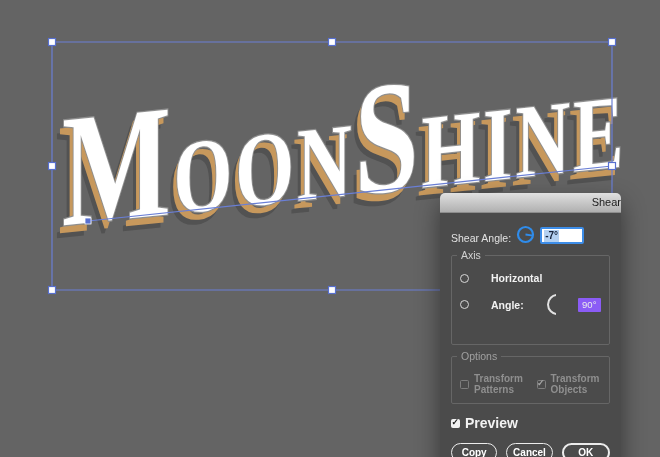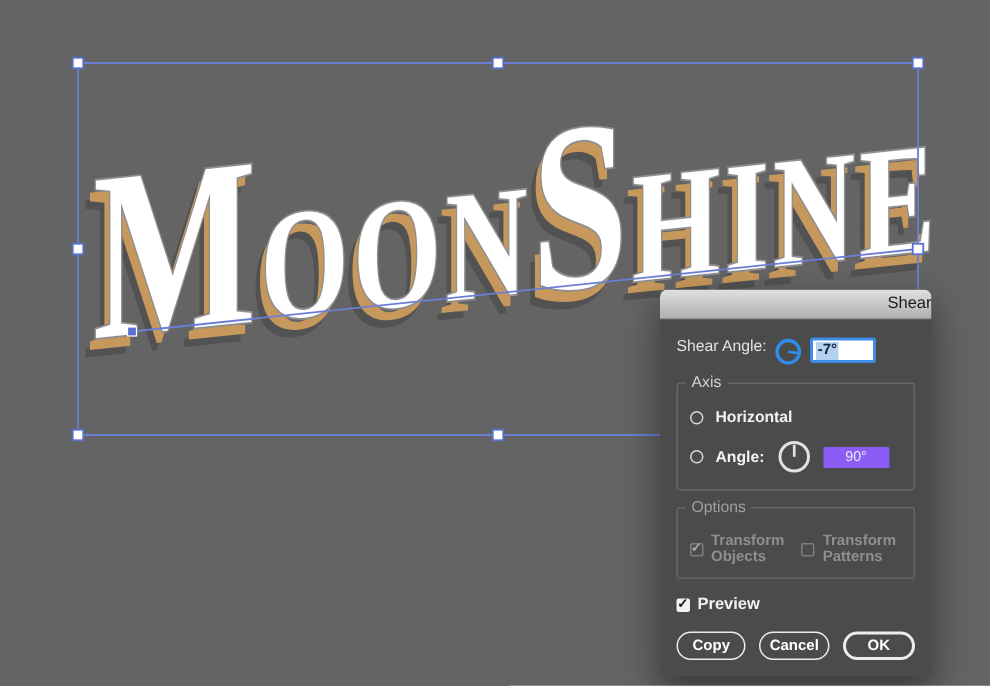--- a/index.html
+++ b/index.html
@@ -8,35 +8,35 @@
   #artsvg{position:absolute;left:0;top:0;}
 
   
   .dialog{position:absolute;left:440px;top:193px;width:181px;background:#4b4b4b;
           border-radius:5px;box-shadow:0 10px 24px rgba(0,0,0,.45);color:#e8e8e8;}
   .titlebar{height:19px;border-radius:5px 5px 0 0;background:linear-gradient(#e0e0e0,#b0b0b0);
             border-bottom:1px solid #8d8d8d;color:#1c1c1c;text-align:right;line-height:19px;
             font-size:11px;}
   .dlg-body{padding:8px 11px 11px;}
 
-  .row1{display:flex;align-items:flex-start;gap:5px;margin:4px 0 2px;}
+  .row1{display:flex;align-items:flex-end;gap:5px;margin:4px 0 2px;}
   .row1 .lbl{font-size:10.5px;color:#e2e2e2;white-space:nowrap;}
   .valfield{width:36px;height:13px;background:#ffffff;border:2px solid #3d8de8;border-radius:2px;
             display:flex;align-items:center;padding:0 2px;}
   .valfield .hl{background:#b4d1f1;color:#16233a;font-size:10px;line-height:12px;padding:0 1px;
                 font-weight:bold;}
 
   .group{position:relative;border:1px solid #666666;border-radius:2px;margin-top:11px;
          padding:16px 8px 8px;}
   .group-label{position:absolute;top:-7px;left:5px;background:#4b4b4b;padding:0 4px;
                font-size:10.5px;color:#d2d2d2;}
   .group.dim .group-label{color:#a0a0a0;}
 
-  .radio-row{display:flex;align-items:center;gap:8px;margin:0 0 9px;}
-  .radio-row:last-child{margin-bottom:2px;text-align:center;}
+  .radio-row{display:flex;align-items:center;gap:22px;margin:0 0 9px;}
+  .radio-row:last-child{margin-bottom:20px;text-align:center;}
   .radio{width:9px;height:9px;border-radius:50%;border:1.5px solid #d8d8d8;box-sizing:border-box;
          position:relative;flex:none;}
   .radio.on{background:#f5f5f5;border-color:#f5f5f5;}
   .radio.on::after{content:"";position:absolute;left:2.5px;top:2.5px;width:3px;height:3px;
                    border-radius:50%;background:#1a1a1a;}
   .opt-label{font-size:10.5px;font-weight:bold;color:#f2f2f2;}
 
   .darkfield{width:36px;height:12px;background:#8b5cf6;border-radius:1px;color:#ececec;
              font-size:9.5px;line-height:12px;padding:1px 4px;}
 
@@ -44,21 +44,21 @@
   .chk{width:9px;height:9px;border:1.5px solid #7e7e7e;border-radius:1.5px;box-sizing:border-box;
        flex:none;position:relative;font-size:9px;line-height:7px;text-align:center;color:transparent;}
   .chk.on::after{content:"\2713";position:absolute;left:-0.5px;top:-1px;color:#a8a8a8;
                  font-size:9px;font-weight:bold;}
   .chk.lite{border-color:#f2f2f2;background:#f2f2f2;}
   .chk.lite.on::after{color:#1a1a1a;}
   .dim-label{font-size:10px;font-weight:bold;color:#8f8f8f;}
   .opts-flex{display:flex;gap:10px;align-items:center;}
 
   .preview-row{margin-top:11px;}
-  .preview-row .opt-label{font-size:11px;}
+  .preview-row .opt-label{font-size:14px;}
 
   .btn-row{display:flex;gap:9px;margin-top:12px;}
   .btn{flex:1;height:19px;border-radius:10px;background:transparent;border:1.5px solid #ececec;
        color:#ffffff;font-size:10px;font-weight:bold;font-family:"Liberation Sans",sans-serif;
        line-height:15px;text-align:center;box-sizing:border-box;padding:0;}
   .btn.default{border-width:2.5px;line-height:13px;}
 </style>
 </head>
 <body>
 
@@ -122,26 +122,26 @@
             <line x1="11.5" y1="11.5" x2="11.5" y2="3.5" stroke="#e2e2e2" stroke-width="1.8"></line>
           </svg>
           <span class="darkfield">90°</span>
         </div>
       </div>
 
       <div class="group dim">
         <span class="group-label">Options</span>
         <div class="opts-flex">
           <div class="chk-row">
+            <span class="chk"></span>
+            <span class="dim-label">Transform Patterns</span>
+          </div>
+          <div class="chk-row">
             <span class="chk on"></span>
             <span class="dim-label">Transform Objects</span>
-          </div>
-          <div class="chk-row">
-            <span class="chk"></span>
-            <span class="dim-label">Transform Patterns</span>
           </div>
         </div>
       </div>
 
       <div class="chk-row preview-row">
         <span class="chk lite on"></span>
         <span class="opt-label">Preview</span>
       </div>
 
       <div class="btn-row">

